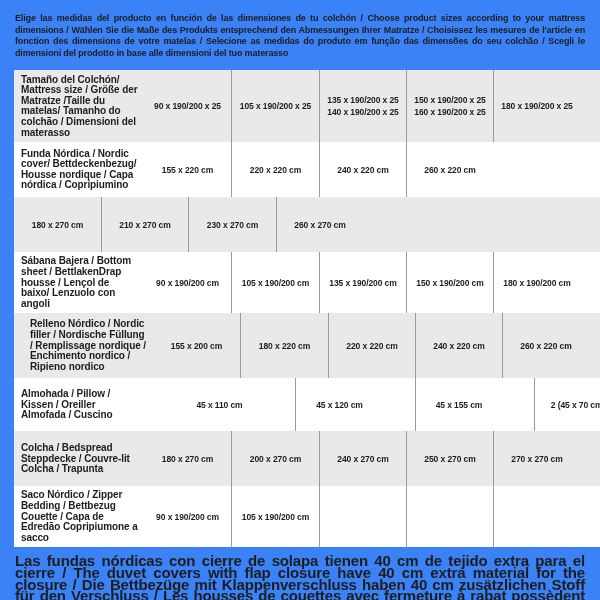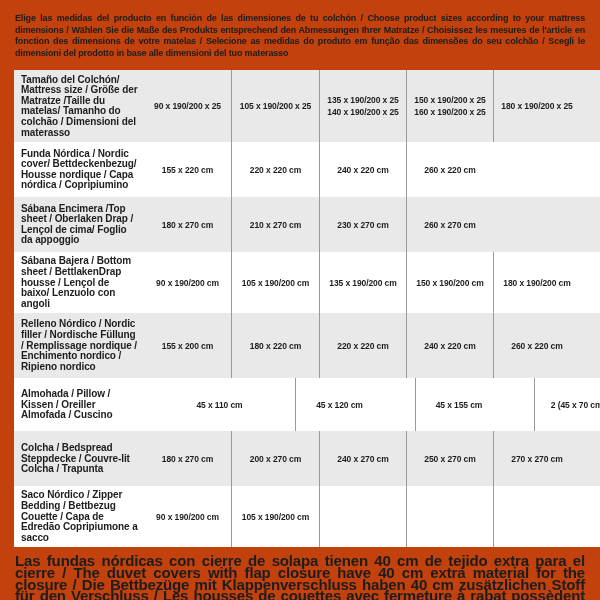--- a/index.html
+++ b/index.html
@@ -4,21 +4,21 @@
 <style>
   html, body {
     margin: 0;
     padding: 0;
     background: #ffffff;
   }
   .page {
     position: relative;
     width: 600px;
     height: 600px;
-    background: #c2410c;
+    background: #3b82f6;
     font-family: "Liberation Sans", sans-serif;
     color: #1d1d1d;
     overflow: hidden;
   }
   .intro {
     margin: 13px 15px 0 15px;
     font-size: 9px;
     font-weight: bold;
     line-height: 11.6px;
     letter-spacing: -0.15px;
@@ -30,21 +30,21 @@
     width: 586px;
   }
   .row {
     display: flex;
     align-items: stretch;
     min-height: 55px;
   }
   .row:nth-child(odd) { background: #e9e9e9; }
   .row:nth-child(even) { background: #ffffff; }
   .row:nth-child(1) { min-height: 72px; }
-  .row:nth-child(5) { min-height: 65px; }
+  .row:nth-child(5) { min-height: 65px; padding-left: 9px; }
   .row:nth-child(6) { min-height: 53px; gap: 32px; }
   .row:nth-child(8) { min-height: 52px; }
   .label {
     width: 130px;
     flex: 0 0 130px;
     box-sizing: border-box;
     padding: 4px 6px 4px 7px;
     display: flex;
     align-items: center;
     font-size: 10px;
@@ -98,21 +98,20 @@
         <div class="cell">180 x 190/200 x 25</div>
       </div>
       <div class="row">
         <div class="label">Funda Nórdica /  Nordic cover/ Bettdeckenbezug/ Housse nordique  / Capa nórdica / Copripiumino</div>
         <div class="cell">155 x 220 cm</div>
         <div class="cell">220 x 220 cm</div>
         <div class="cell">240 x 220 cm</div>
         <div class="cell">260 x 220 cm</div>
       </div>
       <div class="row">
-        <div class="label">Sábana Encimera /Top sheet / Oberlaken Drap / Lençol de cima/ Foglio da appoggio</div>
         <div class="cell">180 x 270 cm</div>
         <div class="cell">210 x 270 cm</div>
         <div class="cell">230 x 270 cm</div>
         <div class="cell">260 x 270 cm</div>
       </div>
       <div class="row">
         <div class="label">Sábana Bajera / Bottom sheet / BettlakenDrap housse / Lençol de baixo/ Lenzuolo con angoli</div>
         <div class="cell">90 x 190/200 cm</div>
         <div class="cell">105 x 190/200 cm</div>
         <div class="cell">135 x 190/200 cm</div>

